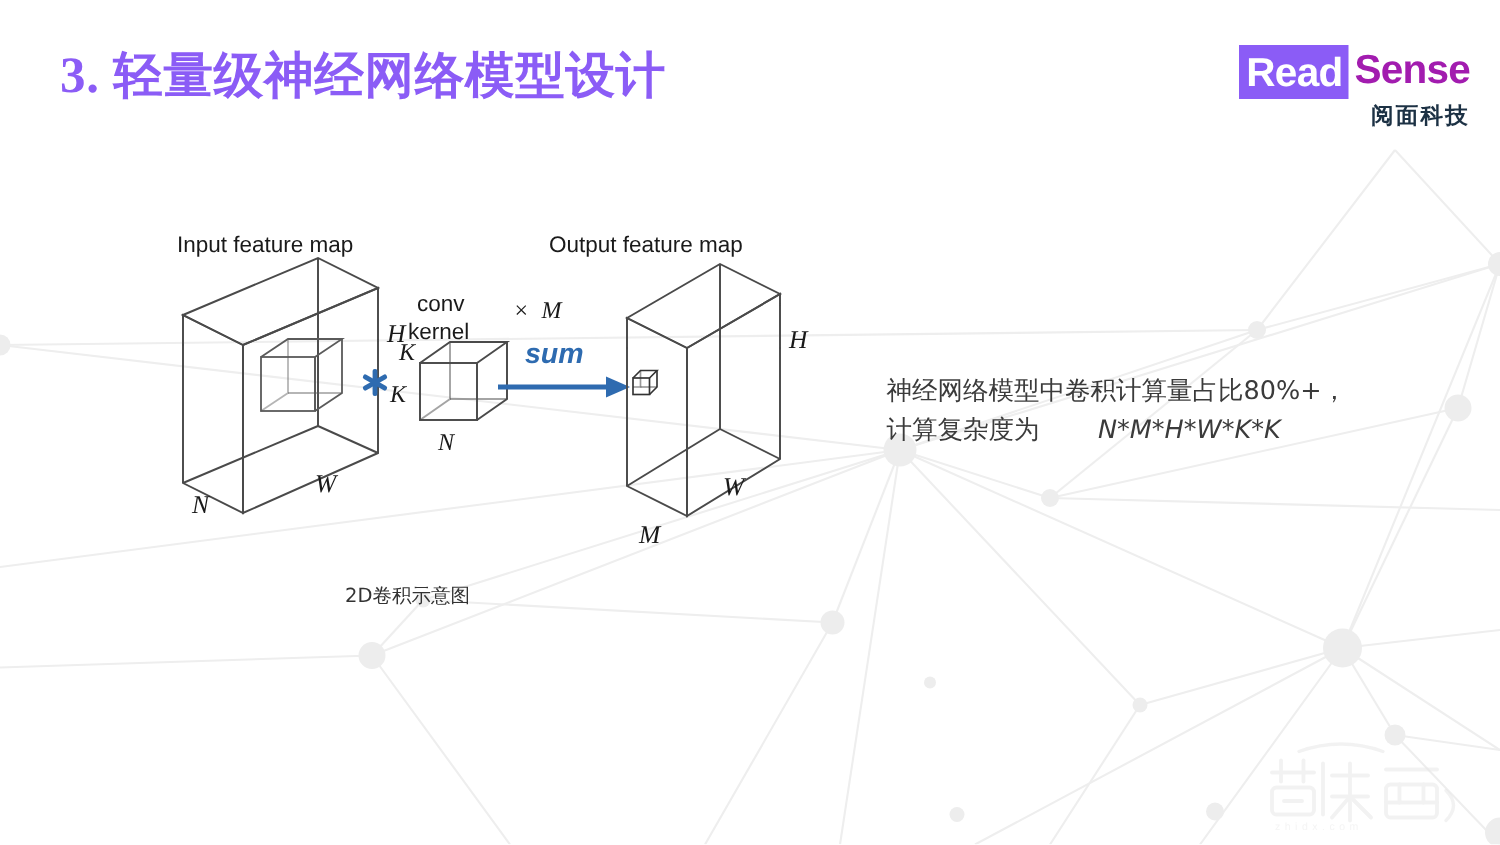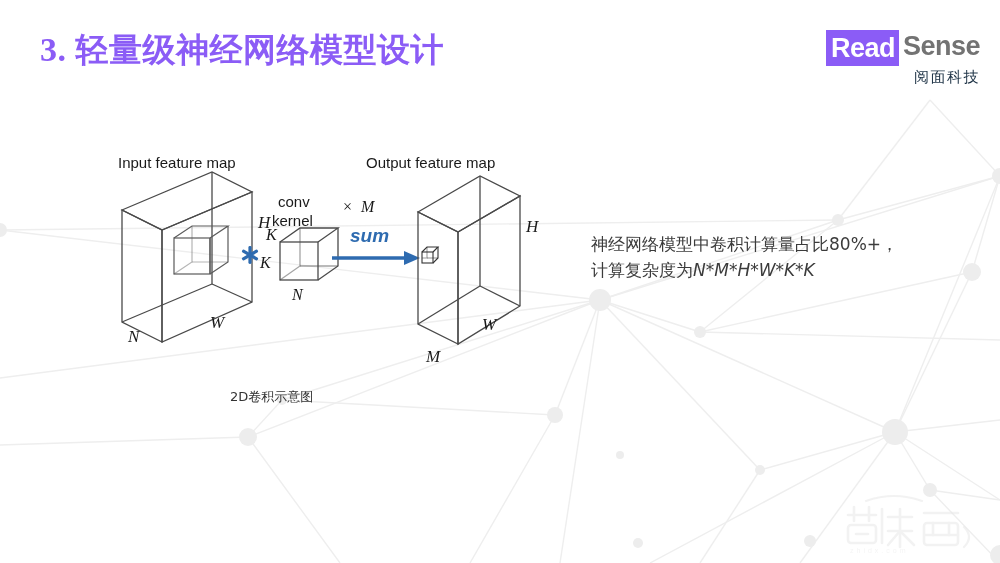--- a/index.html
+++ b/index.html
@@ -61,32 +61,32 @@
   #logo-read {
     background: #8b5cf6;
     color: #ffffff;
     font-family: "Liberation Sans", sans-serif;
     font-weight: bold;
     font-size: 27px;
     padding: 5px 4px 4px 5px;
     letter-spacing: -0.5px;
   }
   #logo-sense {
-    color: #737373;
+    color: #a21caf;
     font-family: "Liberation Sans", sans-serif;
     font-weight: bold;
     font-size: 27px;
     padding: 3px 2px 4px 4px;
     letter-spacing: -0.5px;
   }
   #logo-sub {
     margin-top: 2px;
     color: #1c3144;
     font-family: "DejaVu Sans", sans-serif;
-    font-weight: normal;
+    font-weight: bold;
     font-size: 15px;
     letter-spacing: 1.5px;
     text-align: right;
     padding-right: 2px;
   }
 
   
   #diagram {
     position: absolute;
     left: 100px;
@@ -104,30 +104,31 @@
     width: 200px;
     font-family: "DejaVu Sans", sans-serif;
     font-size: 13px;
     color: #333333;
   }
 
   
   #body-text {
     position: absolute;
     left: 591px;
-    top: 231px;
+    top: 248px;
     width: 400px;
     font-family: "DejaVu Sans", sans-serif;
     font-size: 17px;
     line-height: 1.55;
     color: #3b3b3b;
   }
   #body-text .formula {
     font-style: italic;
     font-family: "DejaVu Sans", sans-serif;
+    margin-left: 39px;
   }
 
   
   #watermark {
     position: absolute;
     right: 14px;
     bottom: 8px;
     width: 150px;
     height: 62px;
     opacity: 0.55;

